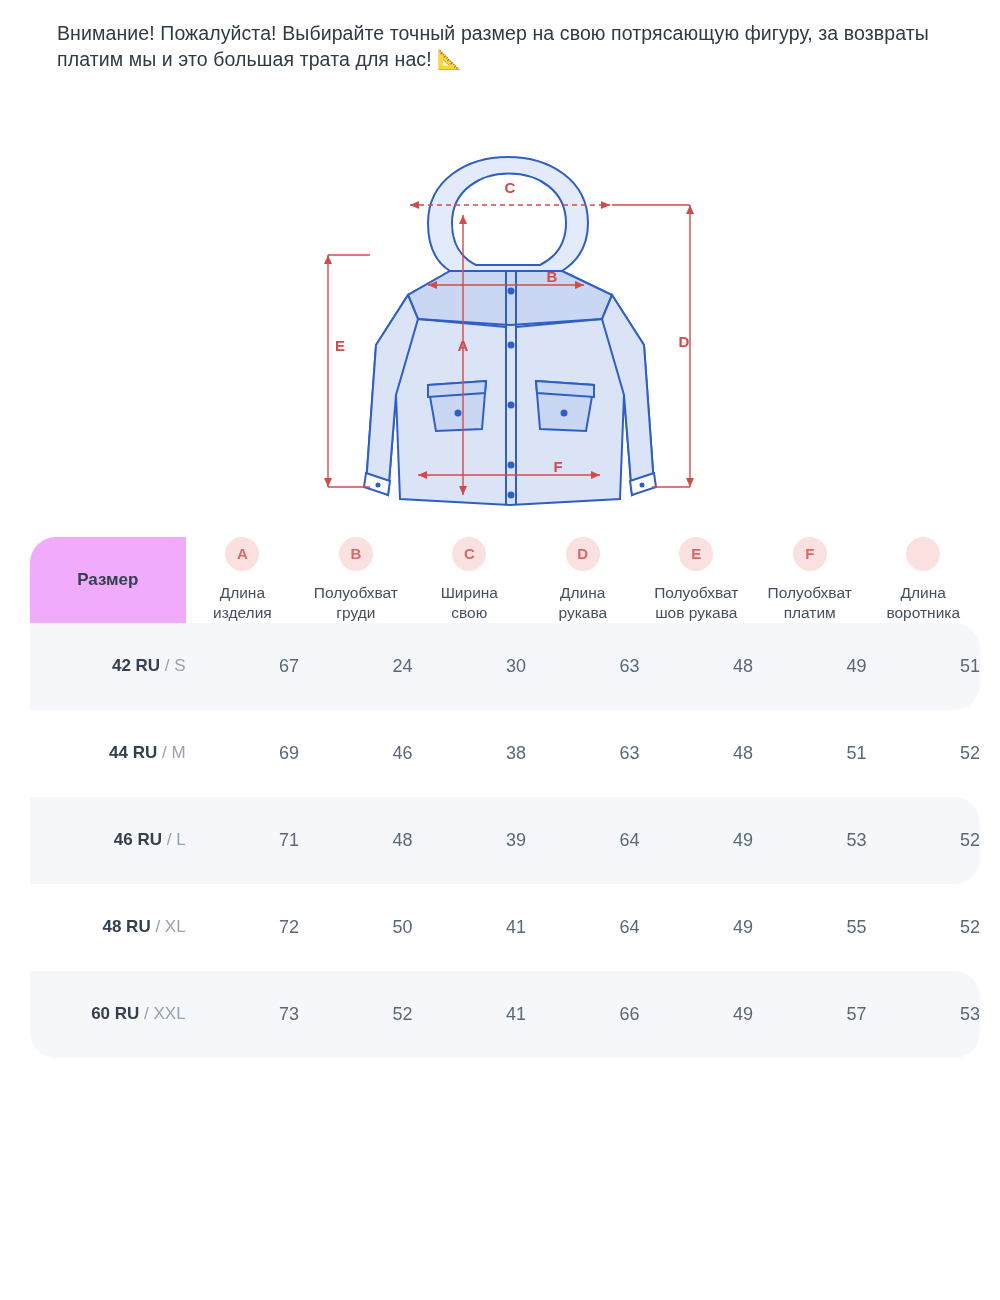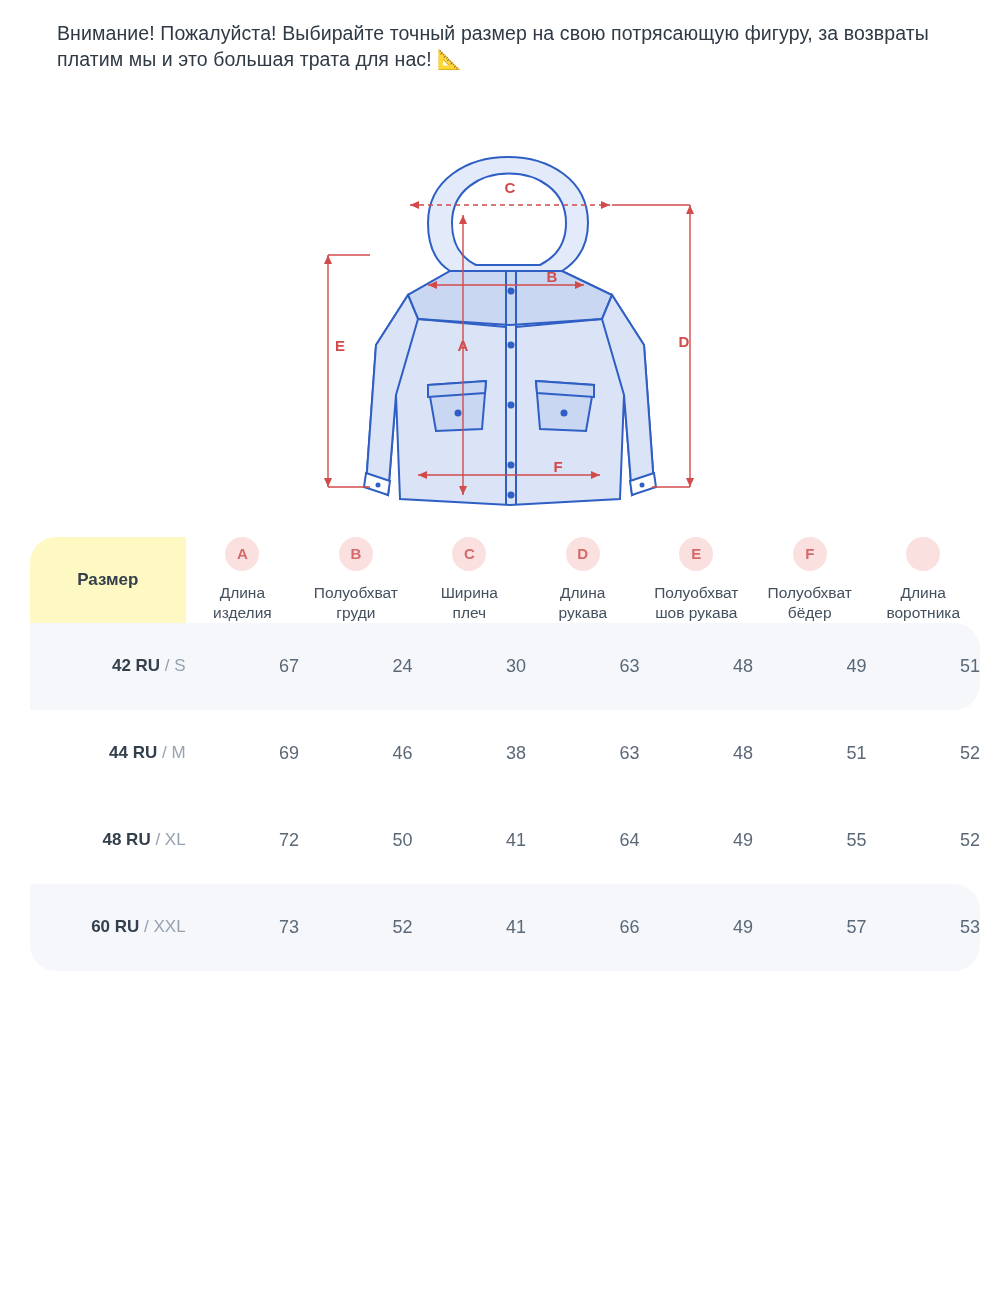--- a/index.html
+++ b/index.html
@@ -67,21 +67,21 @@
   .hdr {
     vertical-align: bottom;
     text-align: center;
     padding-bottom: 18px;
     font-weight: normal;
     font-size: 15.5px;
     color: #44505e;
     line-height: 1.28;
   }
   .hdr-size {
-    background: #fef9c3;
+    background: #f0abfc;
     border-top-left-radius: 26px;
     vertical-align: middle;
     text-align: center;
     font-weight: bold;
     font-size: 17px;
     color: #34404e;
     padding-bottom: 0;
   }
   .badge {
     display: block;
@@ -247,39 +247,39 @@
 
           <th class="hdr">
             <span class="badge">B</span>
             <span>Полуобхват</span><br>
             <span>груди</span>
           </th>
 
           <th class="hdr">
             <span class="badge">C</span>
             <span>Ширина</span><br>
-            <span>плеч</span>
+            <span>свою</span>
           </th>
 
           <th class="hdr">
             <span class="badge">D</span>
             <span>Длина</span><br>
             <span>рукава</span>
           </th>
 
           <th class="hdr">
             <span class="badge">E</span>
             <span>Полуобхват</span><br>
             <span>шов рукава</span>
           </th>
 
           <th class="hdr">
             <span class="badge">F</span>
             <span>Полуобхват</span><br>
-            <span>бёдер</span>
+            <span>платим</span>
           </th>
 
           <th class="hdr">
             <span class="badge plain"></span>
             <span>Длина</span><br>
             <span>воротника</span>
           </th>
         </tr>
       </thead>
       <tbody>
@@ -304,20 +304,33 @@
           </td>
           <td>69</td>
           <td>46</td>
           <td>38</td>
           <td>63</td>
           <td>48</td>
           <td>51</td>
           <td class="last">52</td>
         </tr>
 
+        <tr class="odd">
+          <td class="size-cell">
+            <span>46 RU</span>
+            <span class="intl">/ L</span>
+          </td>
+          <td>71</td>
+          <td>48</td>
+          <td>39</td>
+          <td>64</td>
+          <td>49</td>
+          <td>53</td>
+          <td class="last">52</td>
+        </tr>
 
         <tr class="even">
           <td class="size-cell">
             <span>48 RU</span>
             <span class="intl">/ XL</span>
           </td>
           <td>72</td>
           <td>50</td>
           <td>41</td>
           <td>64</td>

